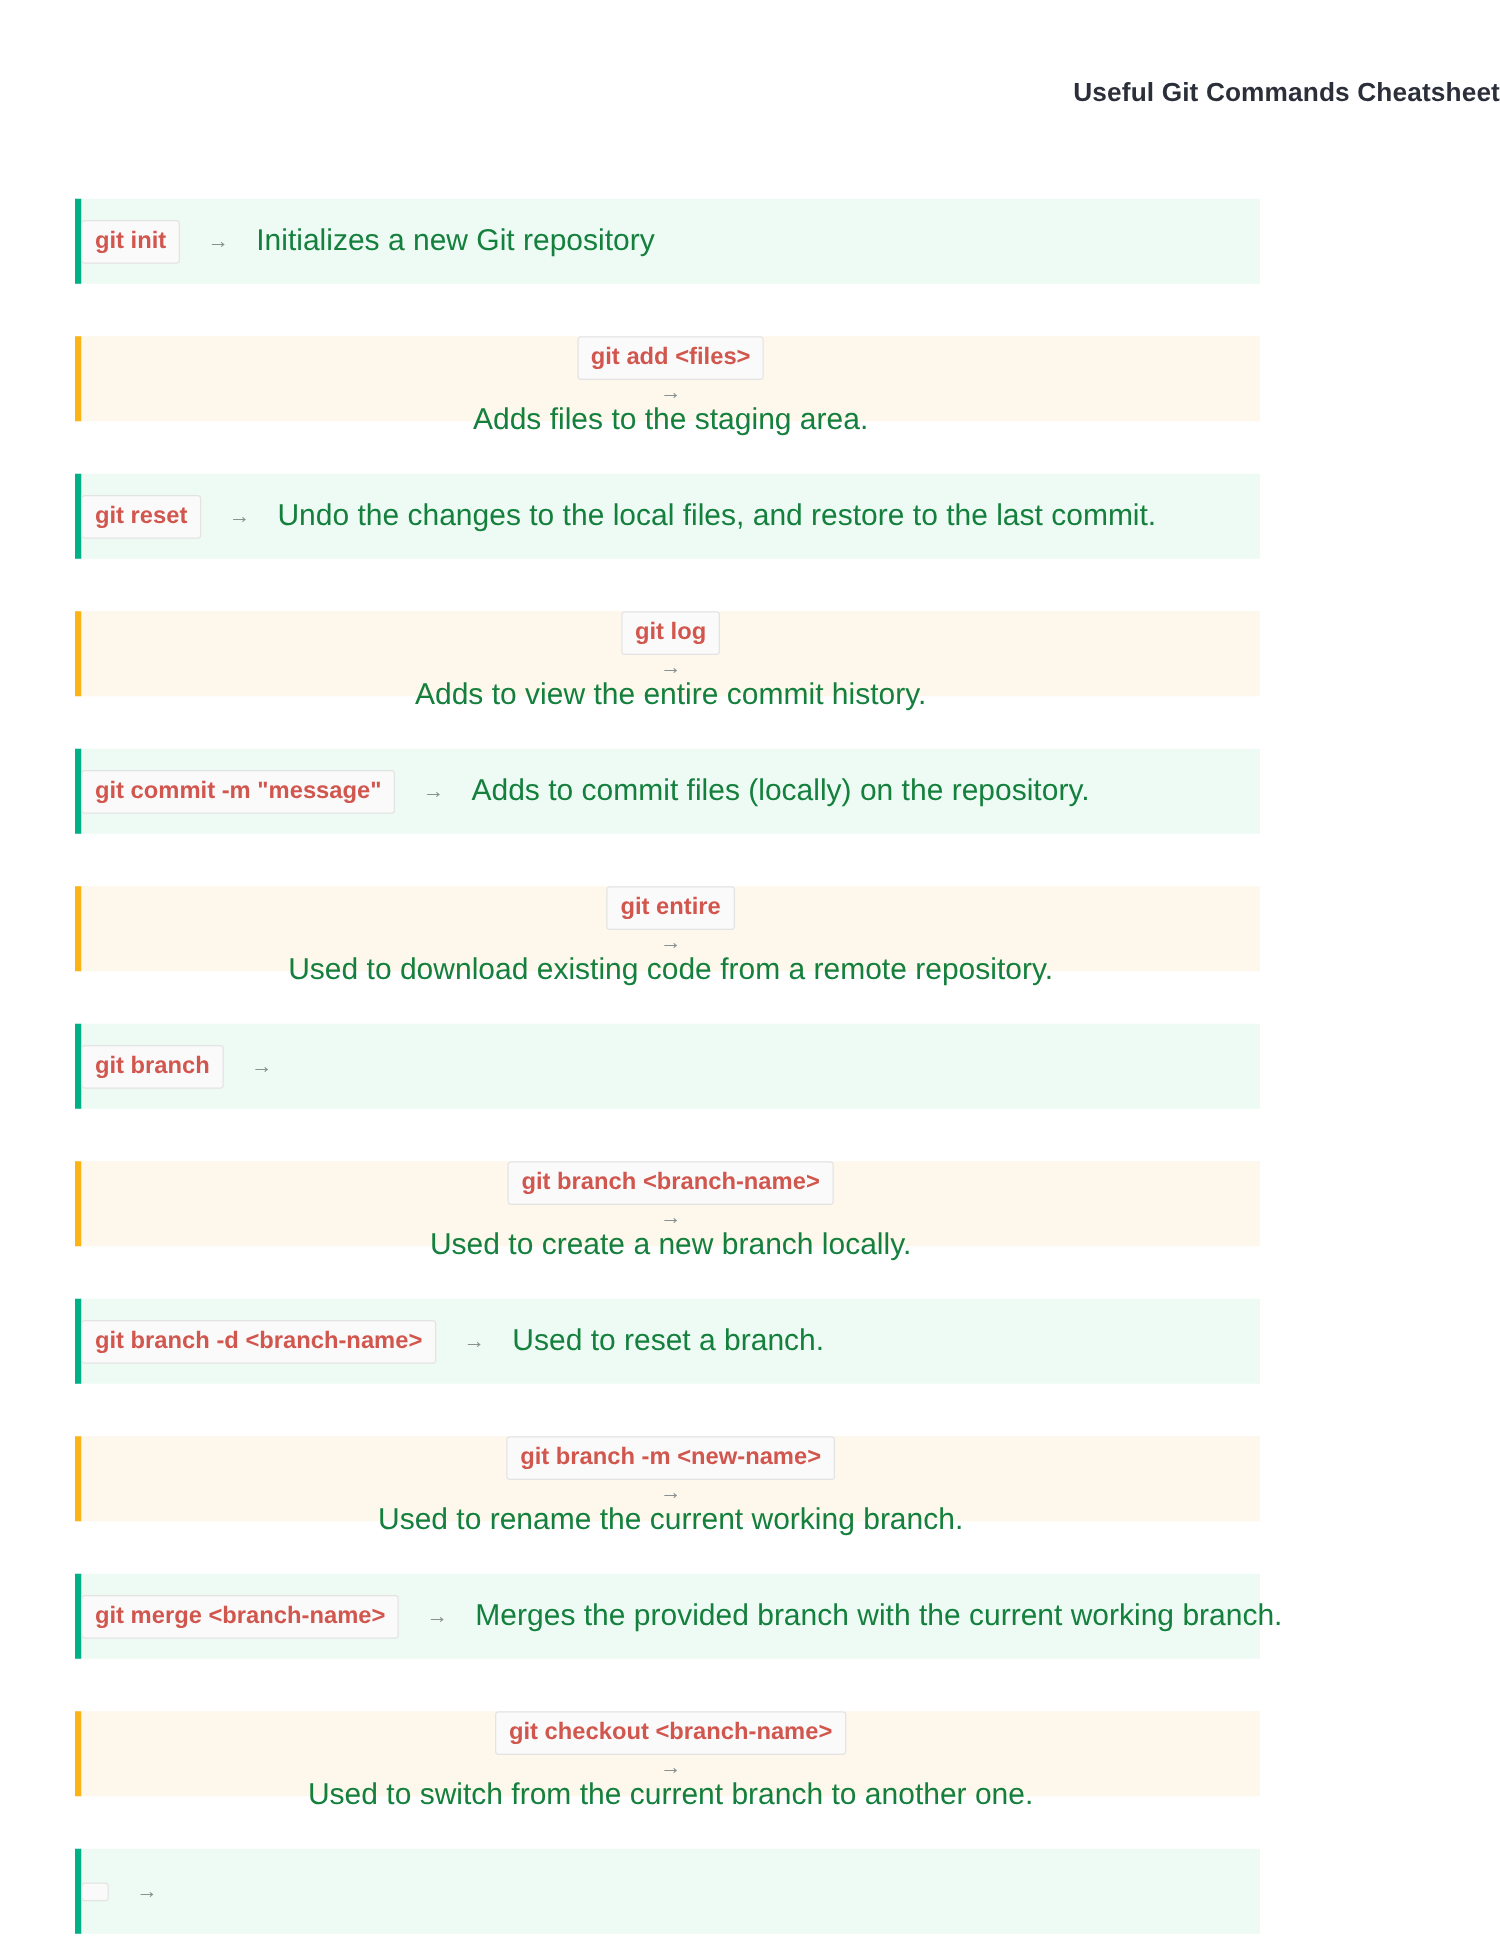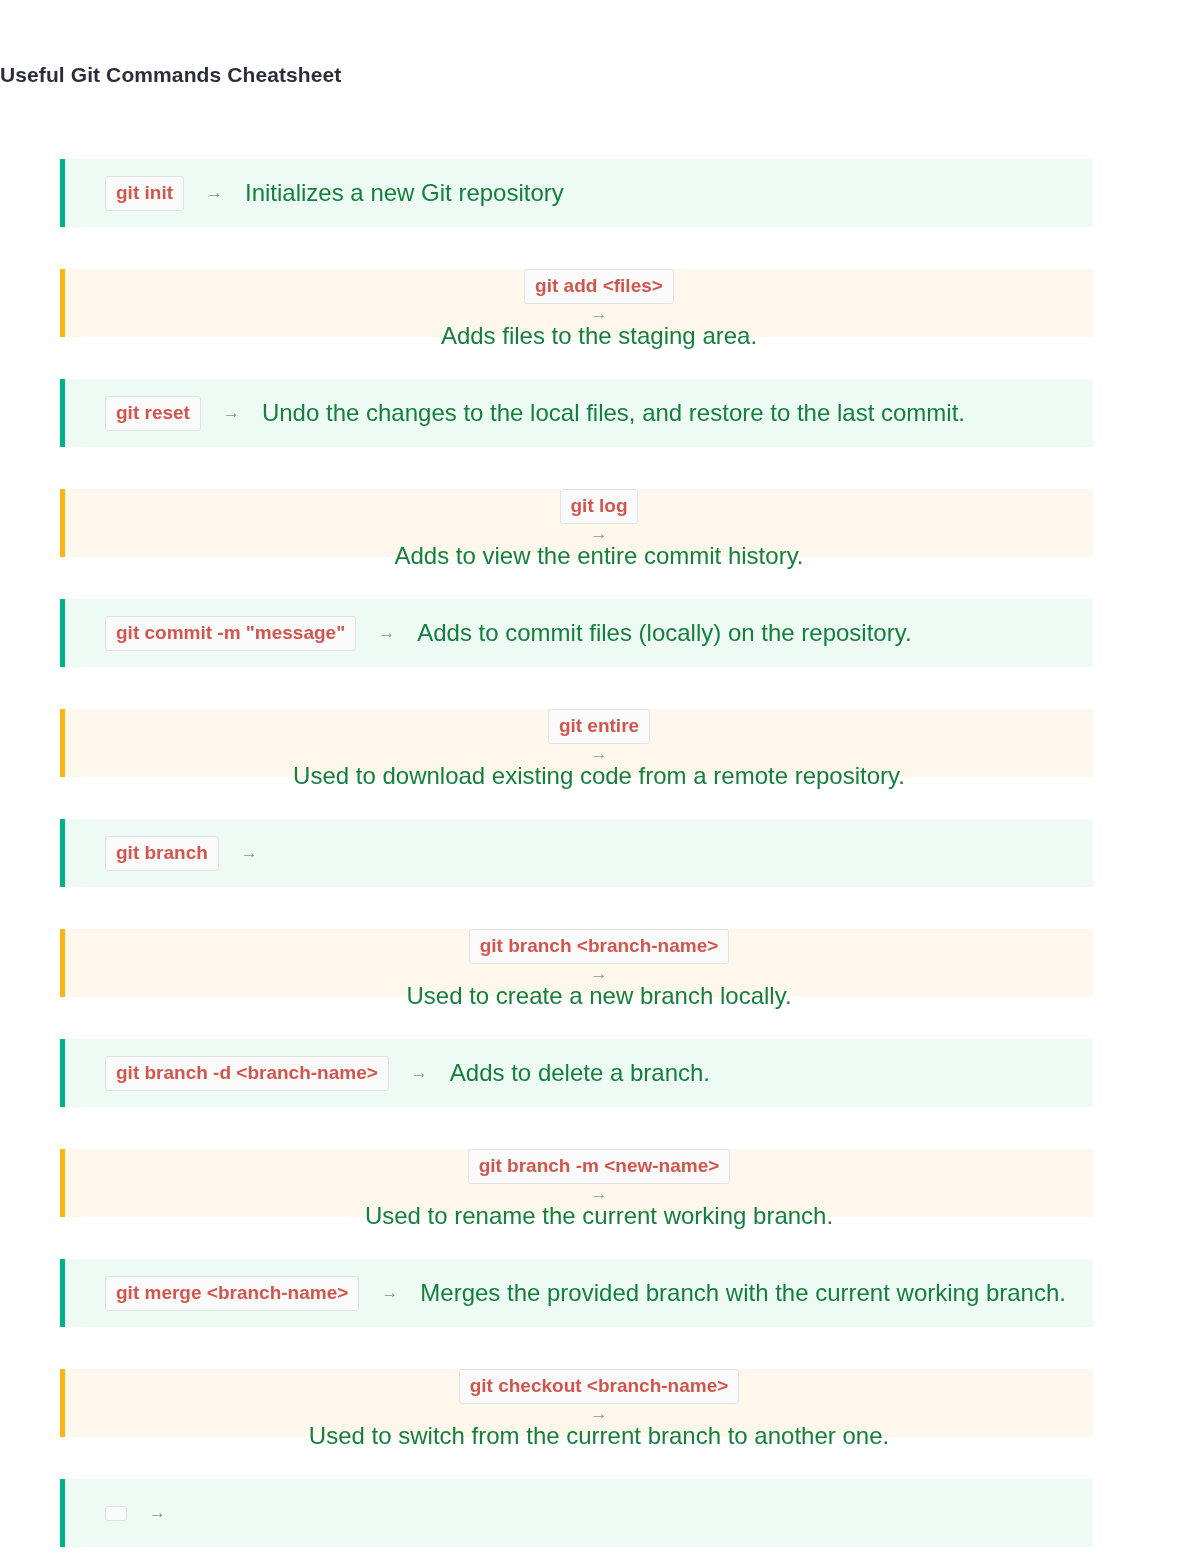--- a/index.html
+++ b/index.html
@@ -18,44 +18,43 @@
 
   .page {
     position: relative;
     width: 1200px;
     height: 1553px;
     box-sizing: border-box;
     overflow: hidden;
   }
 
   .page-title {
-    text-align: left;
+    text-align: right;
     font-size: 21px;
     font-weight: bold;
     color: #2b2f3a;
     letter-spacing: 0.1px;
     margin: 0;
     padding-top: 62px;
     line-height: 25px;
   }
 
   .rows {
     margin-top: 72px;
     padding: 0 60px 0 60px;
   }
 
   .cmd-row {
     position: relative;
     box-sizing: border-box;
-    width: 1033px;
+    width: 948px;
     height: 68px;
     display: flex;
     align-items: center;
     margin-bottom: 42px;
-    padding-left: 40px;
     border-left: 5px solid #e0e0e0;
   }
 
   .cmd-row.green {
     background: #edfbf4;
     border-left-color: #00b187;
   }
 
   .cmd-row.orange {
     background: #fdf7ec;
@@ -149,21 +148,21 @@
 
     <div class="cmd-row orange">
       <span class="cmd-badge">git branch &lt;branch-name&gt;</span>
       <span class="arrow">→</span>
       <span class="cmd-desc">Used to create a new branch locally.</span>
     </div>
 
     <div class="cmd-row green">
       <span class="cmd-badge">git branch -d &lt;branch-name&gt;</span>
       <span class="arrow">→</span>
-      <span class="cmd-desc">Adds to delete a branch.</span>
+      <span class="cmd-desc">Used to reset a branch.</span>
     </div>
 
     <div class="cmd-row orange">
       <span class="cmd-badge">git branch -m &lt;new-name&gt;</span>
       <span class="arrow">→</span>
       <span class="cmd-desc">Used to rename the current working branch.</span>
     </div>
 
     <div class="cmd-row green">
       <span class="cmd-badge">git merge &lt;branch-name&gt;</span>

